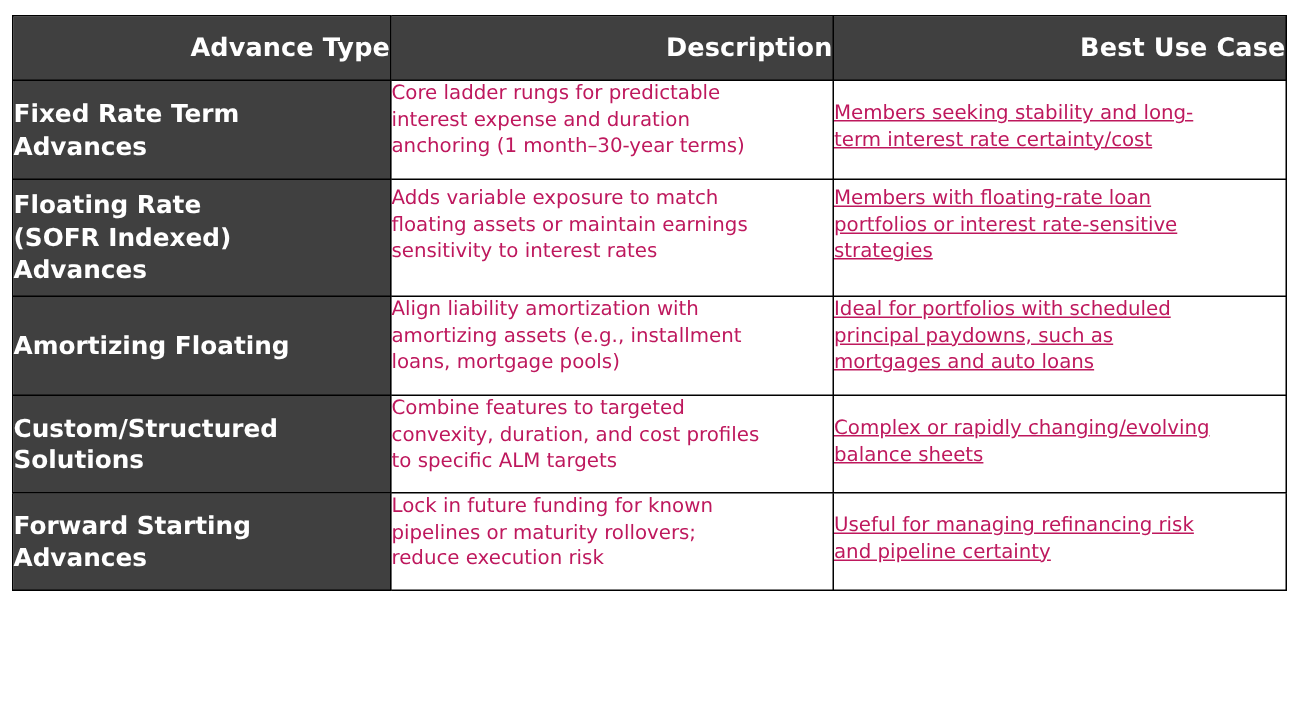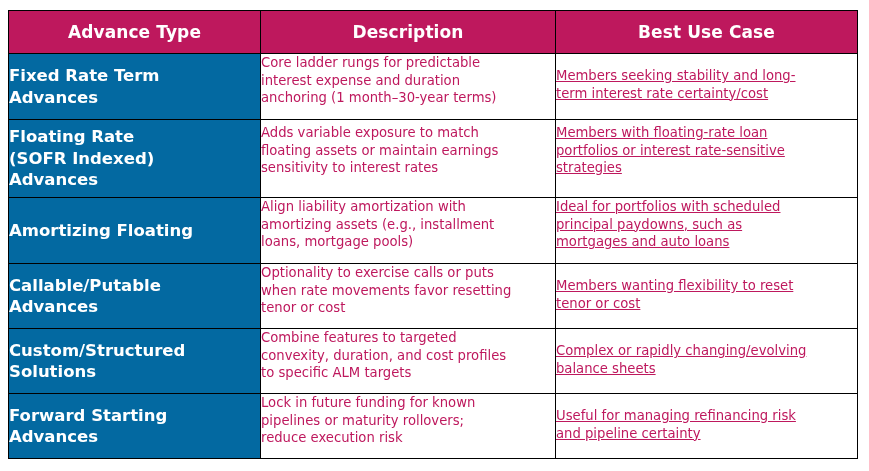--- a/index.html
+++ b/index.html
@@ -8,31 +8,31 @@
       position:absolute; left:8px; top:10px;
       border-collapse:collapse;
       table-layout:fixed;
       width:849px;
     }
     table.adv td, table.adv th {
       border:1.5px solid #000000;
       padding:0;
     }
     th.hdr {
-      background:#be185d;
+      background:#404040;
       color:#ffffff;
       font-weight:bold;
       font-size:17px;
-      text-align:center;
+      text-align:right;
       vertical-align:middle;
       height:42px;
       letter-spacing:0.1px;
     }
     td.type {
-      background:#0369a1;
+      background:#404040;
       color:#ffffff;
       font-weight:bold;
       font-size:16.5px;
       line-height:21.5px;
       padding:0 8px 0 9px;
       vertical-align:middle;
     }
     td.desc, td.use {
       background:#ffffff;
       color:#be185d;
@@ -105,35 +105,20 @@
 loans, mortgage pools)</span>
         </td>
       <td class="use">
           <span class="cell-text">Ideal for portfolios with scheduled
 principal paydowns, such as
 mortgages and auto loans</span>
         </td>
     </tr>
     <tr style="height:65px">
       <td class="type">
-          <span class="type-text">Callable/Putable
-Advances</span>
-        </td>
-      <td class="desc">
-          <span class="cell-text">Optionality to exercise calls or puts
-when rate movements favor resetting
-tenor or cost</span>
-        </td>
-      <td class="use midtop">
-          <span class="cell-text">Members wanting flexibility to reset
-tenor or cost</span>
-        </td>
-    </tr>
-    <tr style="height:65px">
-      <td class="type">
           <span class="type-text">Custom/Structured
 Solutions</span>
         </td>
       <td class="desc">
           <span class="cell-text">Combine features to targeted
 convexity, duration, and cost profiles
 to specific ALM targets</span>
         </td>
       <td class="use midtop">
           <span class="cell-text">Complex or rapidly changing/evolving

